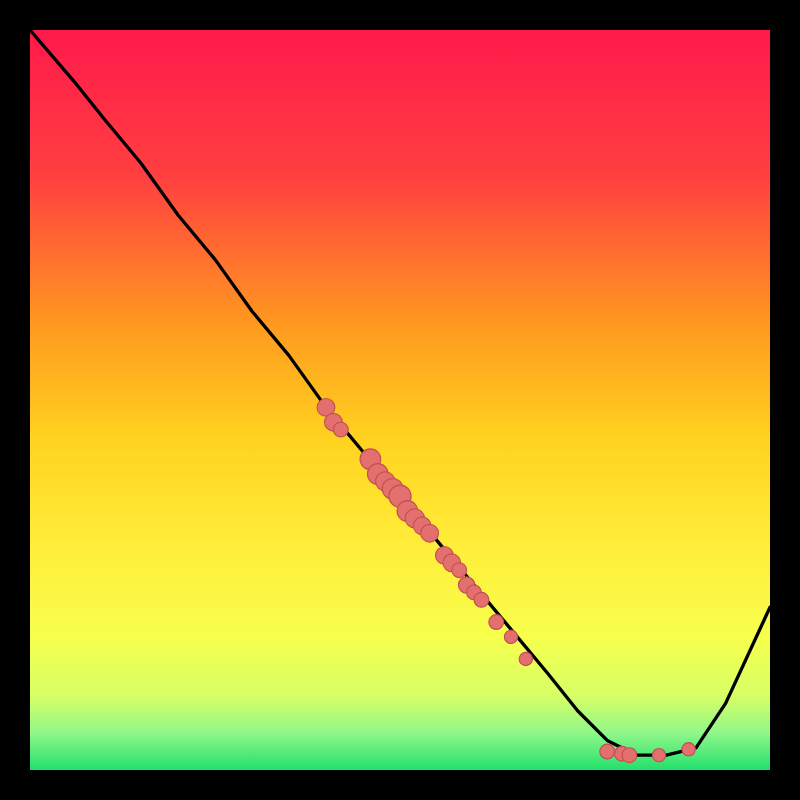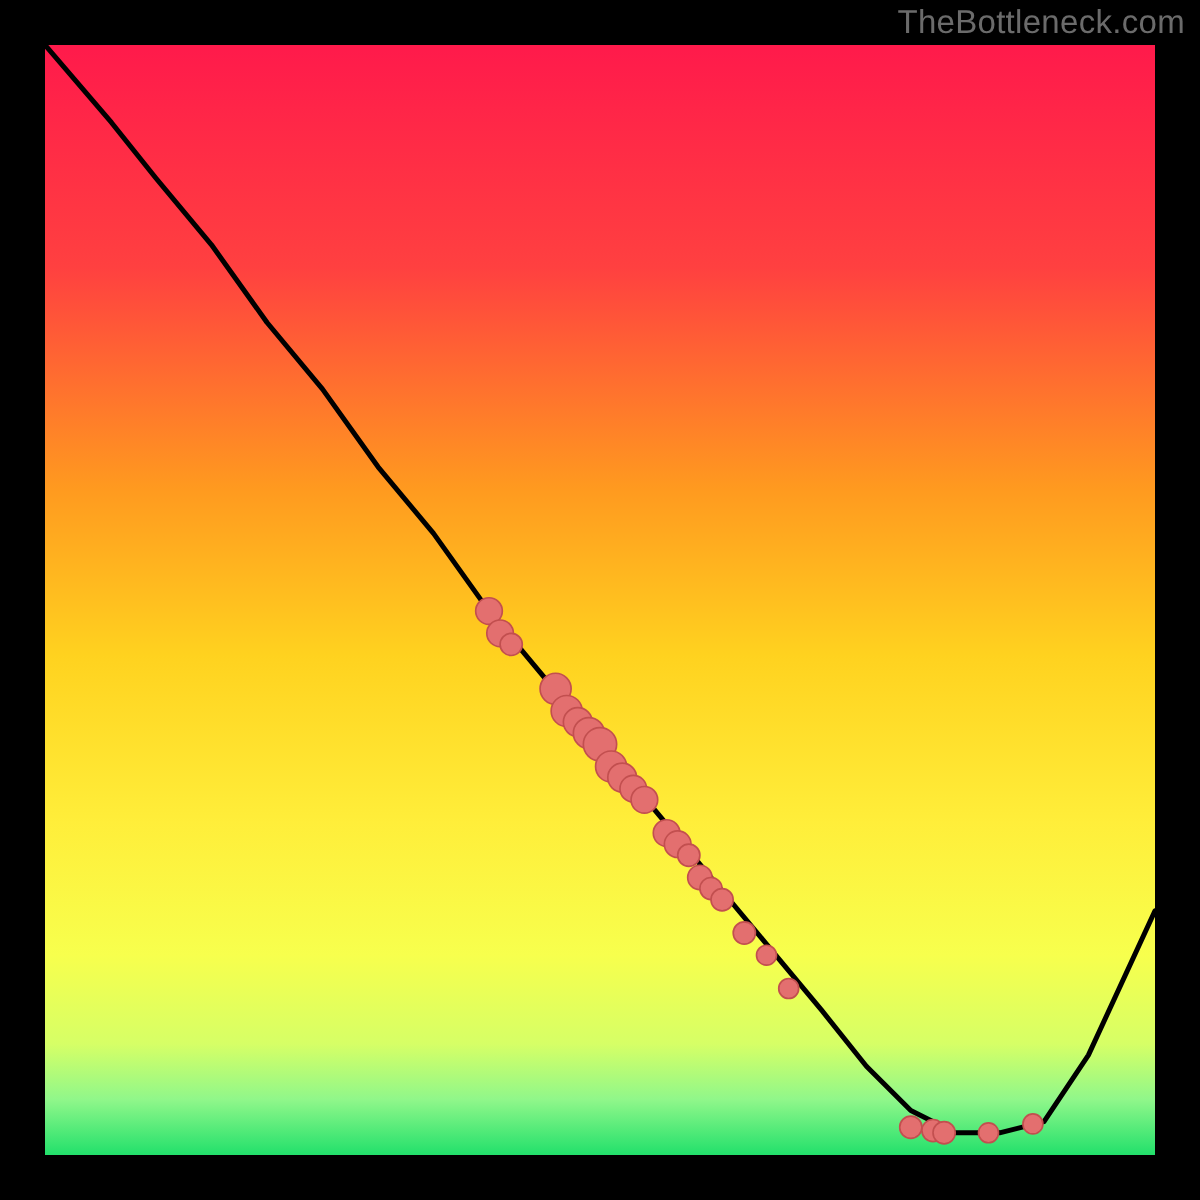--- a/index.html
+++ b/index.html
@@ -38,21 +38,20 @@
     inset: 0;
     width: 100%;
     height: 100%;
     overflow: visible;
   }
 </style>
 </head>
 <body>
 
 <div class="frame">
-  <div class="watermark">TheBottleneck.com</div>
   <div class="plot">
     <svg class="gradient" viewBox="0 0 100 100" preserveAspectRatio="none">
       <defs>
         <linearGradient id="bg" x1="0" y1="0" x2="0" y2="1">
             <stop offset="0%" stop-color="#ff1a4b"></stop>
             <stop offset="20%" stop-color="#ff4040"></stop>
             <stop offset="40%" stop-color="#ff9a1f"></stop>
             <stop offset="55.00000000000001%" stop-color="#ffd21f"></stop>
             <stop offset="70%" stop-color="#ffee3a"></stop>
             <stop offset="82%" stop-color="#f7ff4d"></stop>

